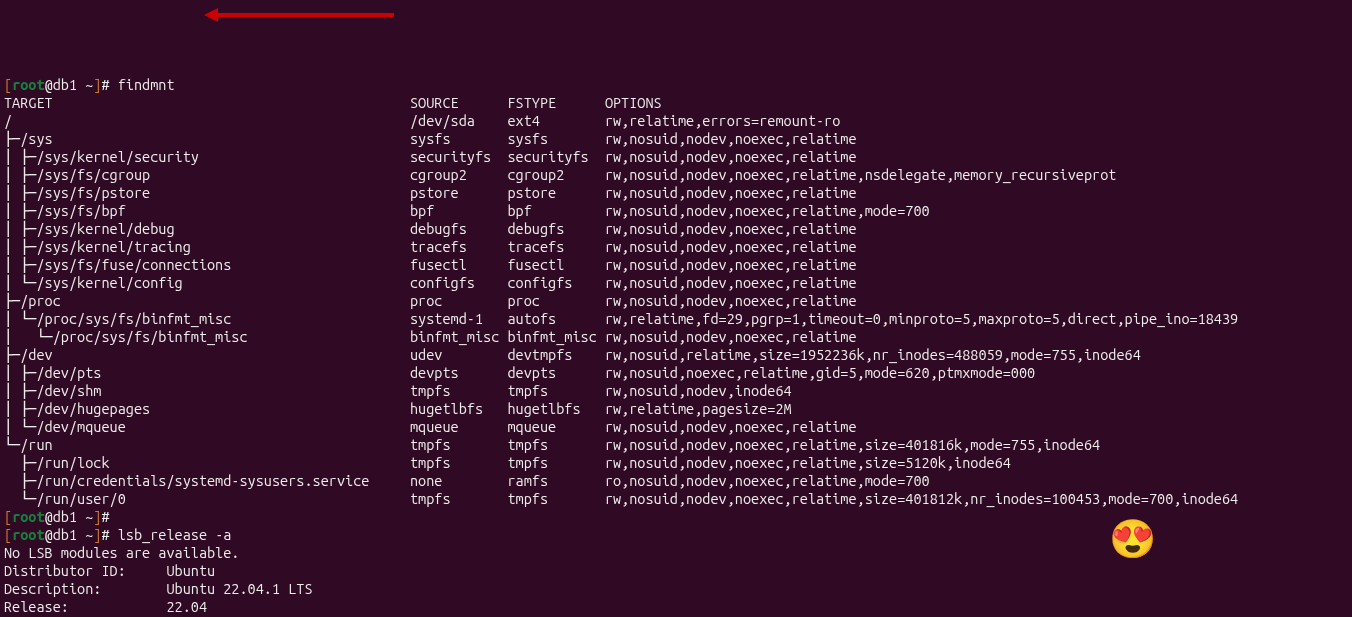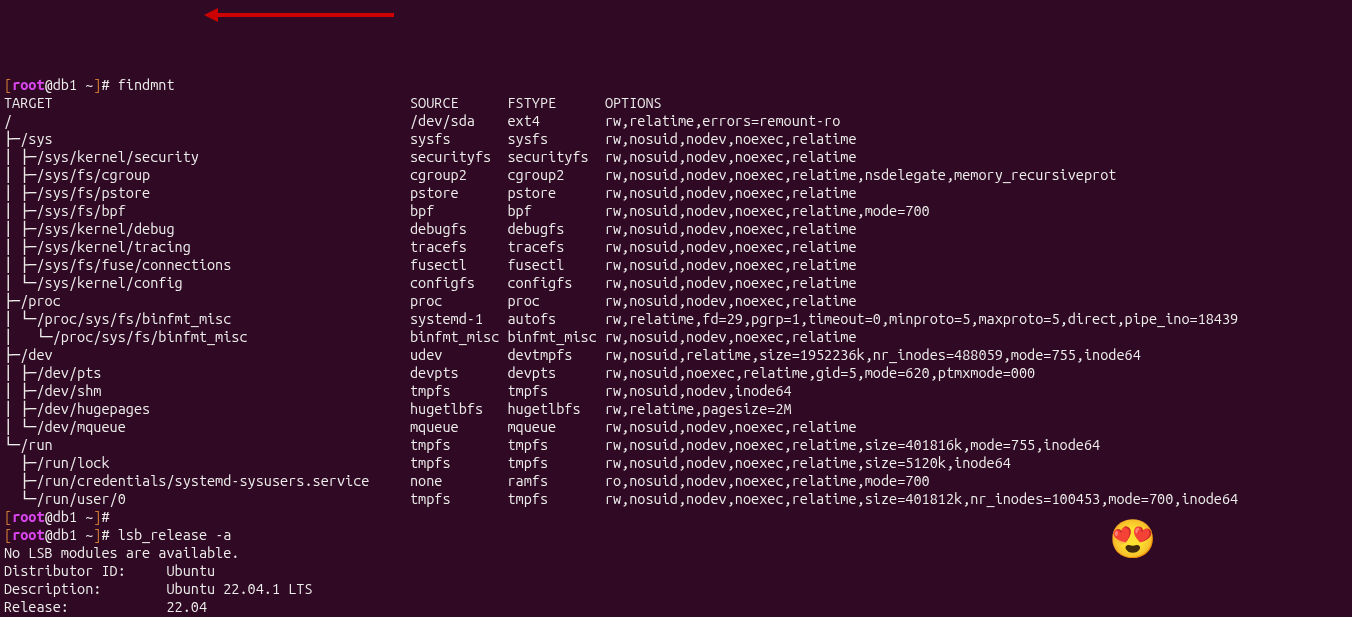--- a/index.html
+++ b/index.html
@@ -11,21 +11,21 @@
     font-size: 14.5px;
     line-height: 18px;
     width: 1352px;
     height: 617px;
     box-sizing: border-box;
     white-space: pre;
     overflow: hidden;
     position: relative;
   }
   .ob { color: #cc7832; } 
-  .red { color: #d946ef; font-weight: bold; }
+  .red { color: #15803d; font-weight: bold; }
   .wh  { color: #eeeeec; } 
   .arrow {
     position: absolute;
     top: 10px;
     left: 204px;
     pointer-events: none;
   }
   .arrow-line {
     position: absolute;
     top: 3px;

